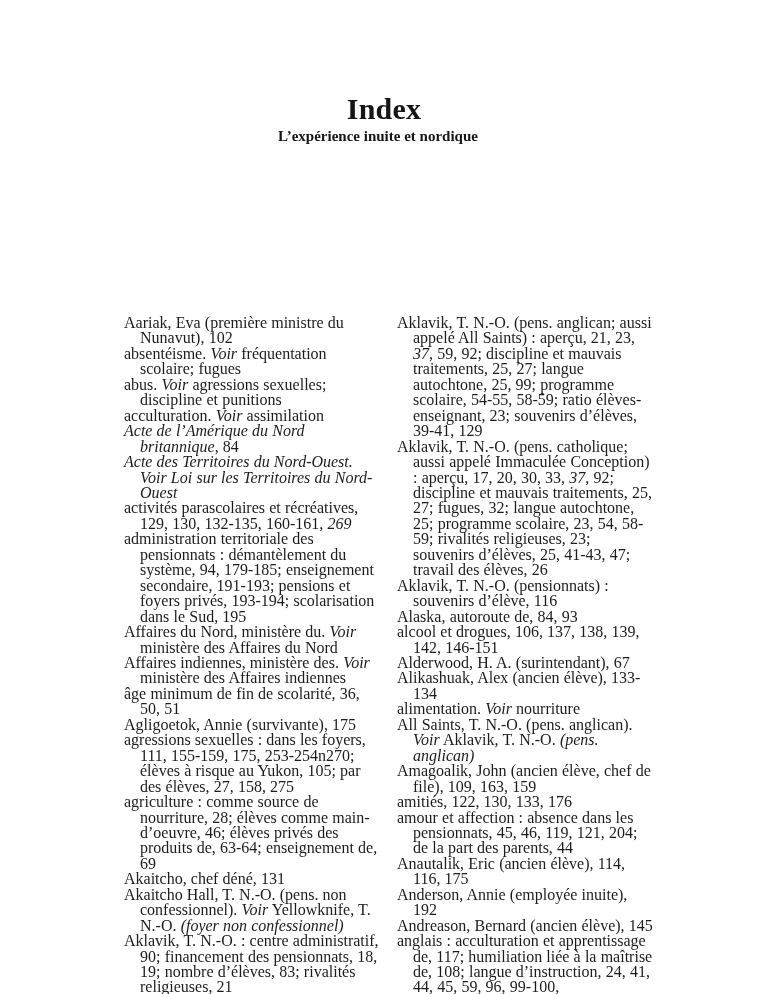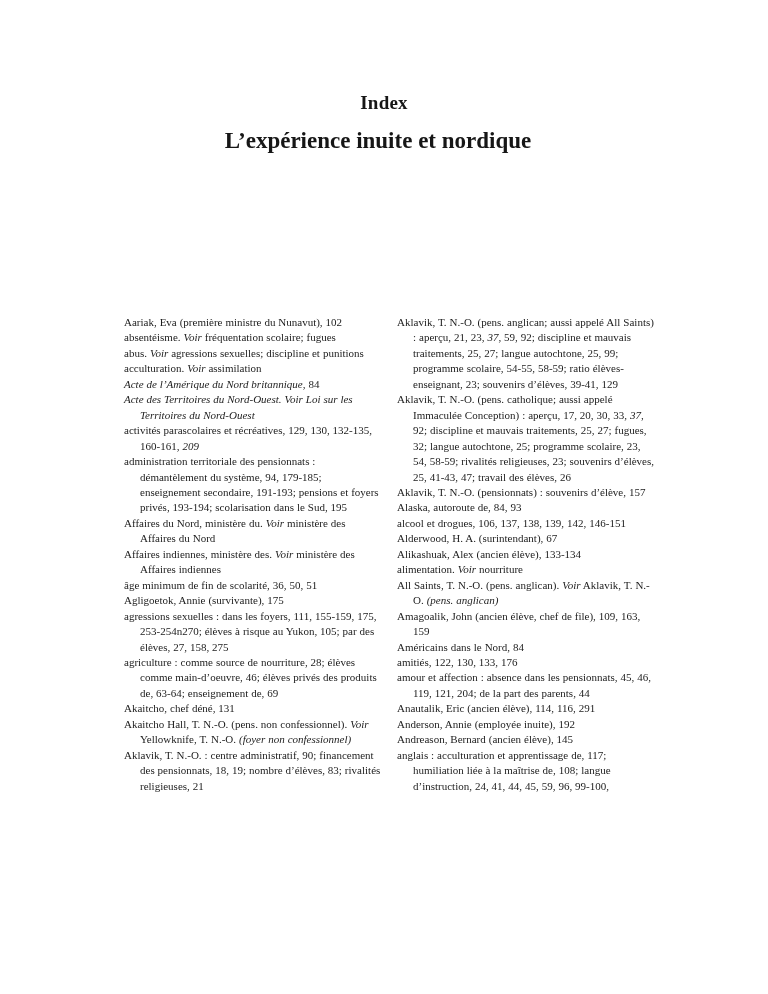--- a/index.html
+++ b/index.html
@@ -16,51 +16,51 @@
     color: #1c1c1c;
     overflow: hidden;
   }
   .page-title {
     position: absolute;
     top: 92px;
     left: 0;
     width: 768px;
     margin: 0;
     text-align: center;
-    font-size: 19px;
+    font-size: 30px;
     font-weight: bold;
     color: #161616;
     letter-spacing: 0.2px;
   }
   .page-subtitle {
     position: absolute;
     top: 128px;
     left: 0;
     width: 756px;
     margin: 0;
     text-align: center;
-    font-size: 23px;
+    font-size: 15px;
     font-weight: bold;
     color: #161616;
   }
   .index-columns {
     position: absolute;
     top: 315px;
     left: 124px;
     width: 530px;
     display: flex;
     gap: 15px;
   }
   .index-column {
     width: 258px;
     flex: 0 0 258px;
   }
   .entry {
     margin: 0;
-    font-size: 11px;
+    font-size: 16px;
     line-height: 15.45px;
     padding-left: 16px;
     text-indent: -16px;
     color: #1c1c1c;
     word-spacing: 0.2px;
   }
   .entry .it {
     font-style: italic;
   }
 </style>
@@ -71,44 +71,43 @@
 <h2 class="page-subtitle">L’expérience inuite et nordique</h2>
 
 <div class="index-columns">
   <div class="index-column">
       <p class="entry">Aariak, Eva (première ministre du Nunavut), 102</p>
       <p class="entry">absentéisme. <span class="it">Voir</span> fréquentation scolaire; fugues</p>
       <p class="entry">abus. <span class="it">Voir</span> agressions sexuelles; discipline et punitions</p>
       <p class="entry">acculturation. <span class="it">Voir</span> assimilation</p>
       <p class="entry"><span class="it">Acte de l’Amérique du Nord britannique</span>, 84</p>
       <p class="entry"><span class="it">Acte des Territoires du Nord-Ouest. Voir Loi sur les Territoires du Nord-Ouest</span></p>
-      <p class="entry">activités parascolaires et récréatives, 129, 130, 132-135, 160-161, <span class="it">209</span></p>
+      <p class="entry">activités parascolaires et récréatives, 129, 130, 132-135, 160-161, <span class="it">269</span></p>
       <p class="entry">administration territoriale des pensionnats : démantèlement du système, 94, 179-185; enseignement secondaire, 191-193; pensions et foyers privés, 193-194; scolarisation dans le Sud, 195</p>
       <p class="entry">Affaires du Nord, ministère du. <span class="it">Voir</span> ministère des Affaires du Nord</p>
       <p class="entry">Affaires indiennes, ministère des. <span class="it">Voir</span> ministère des Affaires indiennes</p>
       <p class="entry">âge minimum de fin de scolarité, 36, 50, 51</p>
       <p class="entry">Agligoetok, Annie (survivante), 175</p>
       <p class="entry">agressions sexuelles : dans les foyers, 111, 155-159, 175, 253-254n270; élèves à risque au Yukon, 105; par des élèves, 27, 158, 275</p>
       <p class="entry">agriculture : comme source de nourriture, 28; élèves comme main-d’oeuvre, 46; élèves privés des produits de, 63-64; enseignement de, 69</p>
       <p class="entry">Akaitcho, chef déné, 131</p>
       <p class="entry">Akaitcho Hall, T. N.-O. (pens. non confessionnel). <span class="it">Voir</span> Yellowknife, T. N.-O. <span class="it">(foyer non confessionnel)</span></p>
       <p class="entry">Aklavik, T. N.-O. : centre administratif, 90; financement des pensionnats, 18, 19; nombre d’élèves, 83; rivalités religieuses, 21</p>
     </div>
   <div class="index-column">
       <p class="entry">Aklavik, T. N.-O. (pens. anglican; aussi appelé All Saints) : aperçu, 21, 23, <span class="it">37</span>, 59, 92; discipline et mauvais traitements, 25, 27; langue autochtone, 25, 99; programme scolaire, 54-55, 58-59; ratio élèves-enseignant, 23; souvenirs d’élèves, 39-41, 129</p>
       <p class="entry">Aklavik, T. N.-O. (pens. catholique; aussi appelé Immaculée Conception) : aperçu, 17, 20, 30, 33, <span class="it">37</span>, 92; discipline et mauvais traitements, 25, 27; fugues, 32; langue autochtone, 25; programme scolaire, 23, 54, 58-59; rivalités religieuses, 23; souvenirs d’élèves, 25, 41-43, 47; travail des élèves, 26</p>
-      <p class="entry">Aklavik, T. N.-O. (pensionnats) : souvenirs d’élève, 157</p>
+      <p class="entry">Aklavik, T. N.-O. (pensionnats) : souvenirs d’élève, 116</p>
       <p class="entry">Alaska, autoroute de, 84, 93</p>
       <p class="entry">alcool et drogues, 106, 137, 138, 139, 142, 146-151</p>
       <p class="entry">Alderwood, H. A. (surintendant), 67</p>
       <p class="entry">Alikashuak, Alex (ancien élève), 133-134</p>
       <p class="entry">alimentation. <span class="it">Voir</span> nourriture</p>
       <p class="entry">All Saints, T. N.-O. (pens. anglican). <span class="it">Voir</span> Aklavik, T. N.-O. <span class="it">(pens. anglican)</span></p>
       <p class="entry">Amagoalik, John (ancien élève, chef de file), 109, 163, 159</p>
-      <p class="entry">Américains dans le Nord, 84</p>
       <p class="entry">amitiés, 122, 130, 133, 176</p>
       <p class="entry">amour et affection : absence dans les pensionnats, 45, 46, 119, 121, 204; de la part des parents, 44</p>
-      <p class="entry">Anautalik, Eric (ancien élève), 114, 116, 291</p>
+      <p class="entry">Anautalik, Eric (ancien élève), 114, 116, 175</p>
       <p class="entry">Anderson, Annie (employée inuite), 192</p>
       <p class="entry">Andreason, Bernard (ancien élève), 145</p>
       <p class="entry">anglais : acculturation et apprentissage de, 117; humiliation liée à la maîtrise de, 108; langue d’instruction, 24, 41, 44, 45, 59, 96, 99-100,</p>
     </div>
 </div>
 
 </body></html>

